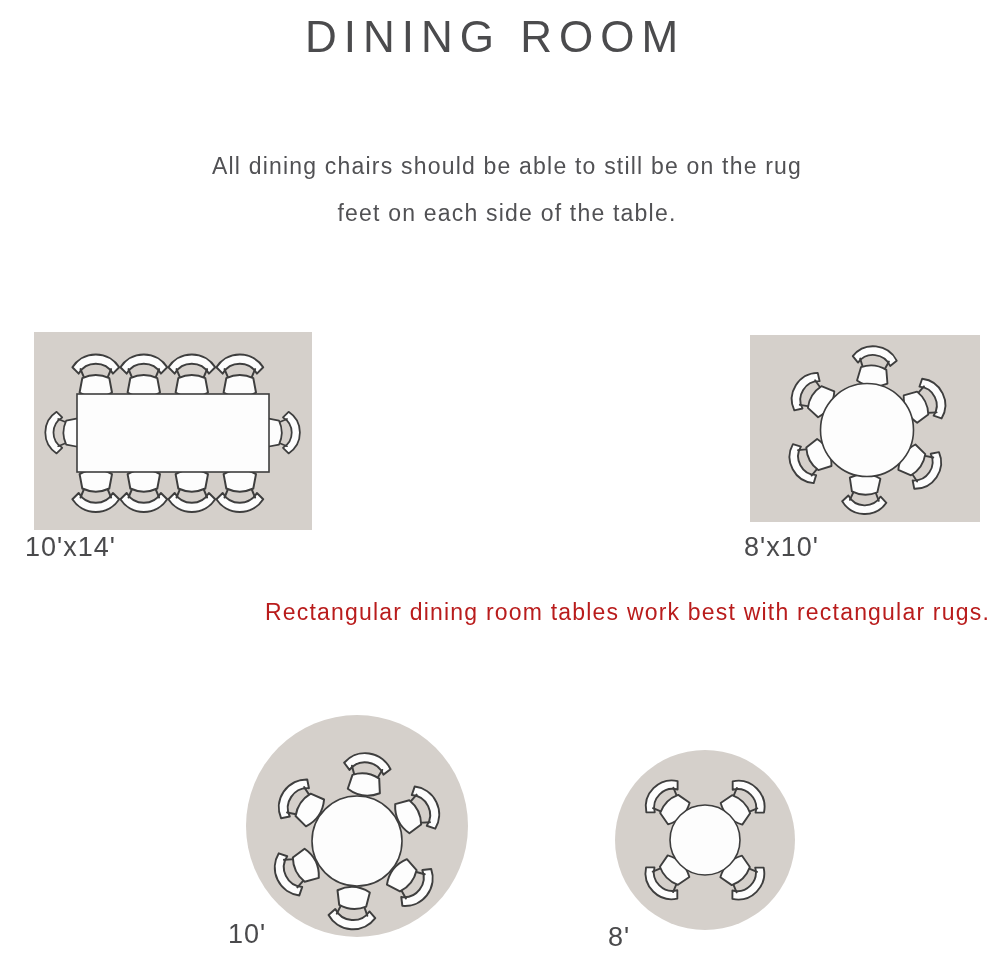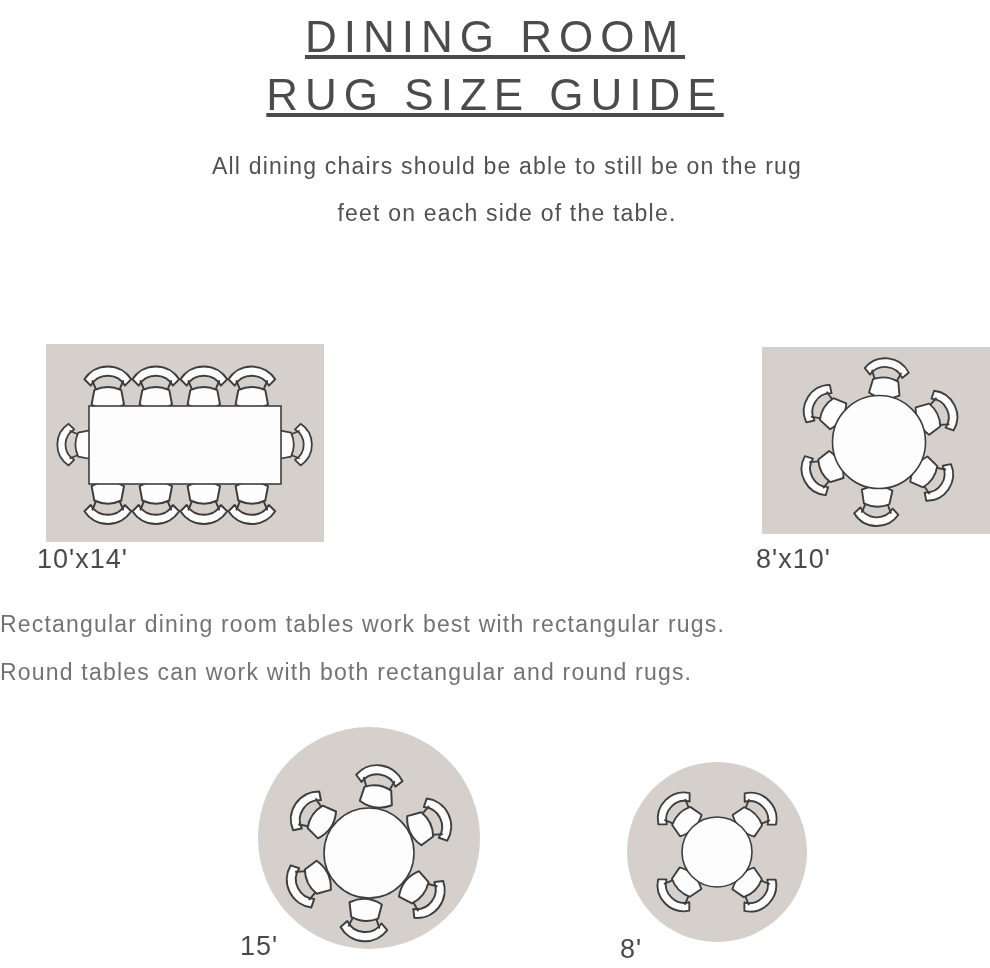--- a/index.html
+++ b/index.html
@@ -16,46 +16,46 @@
     top: 8px; left: 0;
     width: 990px;
     margin: 0;
     text-align: center;
     font-size: 44px;
     font-weight: 400;
     line-height: 58px;
     letter-spacing: 7px;
     color: #4b4b4d;
   }
-  .title span { display: block; text-decoration: underline; }
+  .title span { display: block; }
   .intro {
     position: absolute;
     top: 143px; left: 0;
     width: 990px;
     margin: 0;
     text-align: center;
     font-size: 23px;
     line-height: 47px;
     letter-spacing: 1.2px;
     color: #515154;
     padding-left: 12px;
   }
   .intro span, .midnote span { display: block; }
   .midnote {
     position: absolute;
-    top: 600px; left: 0;
+    top: 588px; left: 0;
     width: 990px;
     margin: 0;
-    text-align: left;
+    text-align: right;
     font-size: 23px;
     line-height: 48px;
     letter-spacing: 1.2px;
-    color: #737373;
+    color: #b91c1c;
   }
-  figure.diagram { position: absolute; margin: 12px; padding: 12px; }
+  figure.diagram { position: absolute; margin: 0; padding: 12px; }
   figure.diagram svg { display: block; overflow: visible; }
   .cap {
     position: absolute;
     font-size: 27px;
     letter-spacing: 1px;
     color: #4a4a4c;
     white-space: nowrap;
   }
   #f1 { left: 22px;  top: 320px; }
   #f2 { left: 376px; top: 315px; }
@@ -84,21 +84,20 @@
       <path class="c-stub" d="M49 29 L44 41"></path>
       <path class="c-seat" d="M17 39 Q32 32 47 39 L50 55 Q32 65 14 55 Z"></path>
     </g>
   </defs>
 </svg>
 
 <div class="page">
 
   <h1 class="title">
     <span>DINING ROOM</span>
-    <span>RUG SIZE GUIDE</span>
   </h1>
 
   <p class="intro">
     <span>All dining chairs should be able to still be on the rug</span>
     <span>feet on each side of the table.</span>
   </p>
 
   <figure class="diagram" id="f1">
     <svg width="278" height="198" viewBox="0 0 278 198">
       <rect class="rug" x="0" y="0" width="278" height="198" fill="#d5d0cb"></rect>
@@ -127,35 +126,34 @@
       <use href="#chair" transform="rotate(182 117 95) translate(90 0) scale(0.85)"></use>
       <use href="#chair" transform="rotate(242 117 95) translate(90 0) scale(0.85)"></use>
       <use href="#chair" transform="rotate(302 117 95) translate(90 0) scale(0.85)"></use>
       <circle class="table-shape" cx="117" cy="95" r="46.5" fill="#fdfdfd"></circle>
     </svg>
     <figcaption class="cap">8'x10'</figcaption>
   </figure>
 
   <p class="midnote">
     <span>Rectangular dining room tables work best with rectangular rugs.</span>
-    <span>Round tables can work with both rectangular and round rugs.</span>
   </p>
 
   <figure class="diagram" id="f4">
     <svg width="222" height="222" viewBox="0 0 222 222">
       <circle class="rug" cx="111" cy="111" r="111" fill="#d5d0cb"></circle>
       <use href="#chair" transform="rotate(8 111 126) translate(82 26) scale(0.9)"></use>
       <use href="#chair" transform="rotate(64 111 126) translate(82 26) scale(0.9)"></use>
       <use href="#chair" transform="rotate(128 111 126) translate(82 26) scale(0.9)"></use>
       <use href="#chair" transform="rotate(184 111 126) translate(82 26) scale(0.9)"></use>
       <use href="#chair" transform="rotate(244 111 126) translate(82 26) scale(0.9)"></use>
       <use href="#chair" transform="rotate(304 111 126) translate(82 26) scale(0.9)"></use>
       <circle class="table-shape" cx="111" cy="126" r="45" fill="#fdfdfd"></circle>
     </svg>
-    <figcaption class="cap">15'</figcaption>
+    <figcaption class="cap">10'</figcaption>
   </figure>
 
   <figure class="diagram" id="f5">
     <svg width="180" height="180" viewBox="0 0 180 180">
       <circle class="rug" cx="90" cy="90" r="90" fill="#d5d0cb"></circle>
       <use href="#chair" transform="rotate(45 90 90) translate(63 6) scale(0.85)"></use>
       <use href="#chair" transform="rotate(135 90 90) translate(63 6) scale(0.85)"></use>
       <use href="#chair" transform="rotate(225 90 90) translate(63 6) scale(0.85)"></use>
       <use href="#chair" transform="rotate(315 90 90) translate(63 6) scale(0.85)"></use>
       <circle class="table-shape" cx="90" cy="90" r="35" fill="#fdfdfd"></circle>

